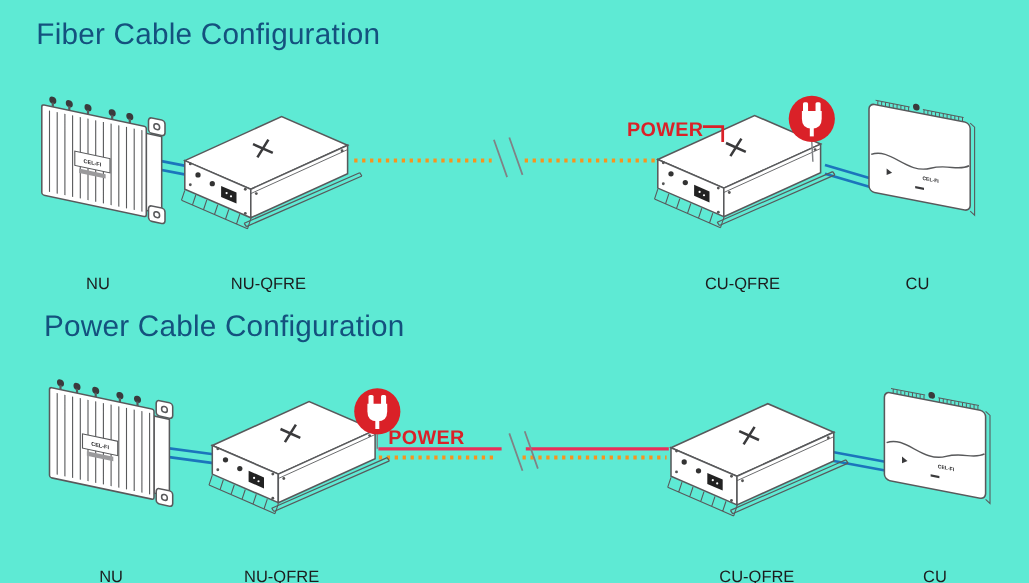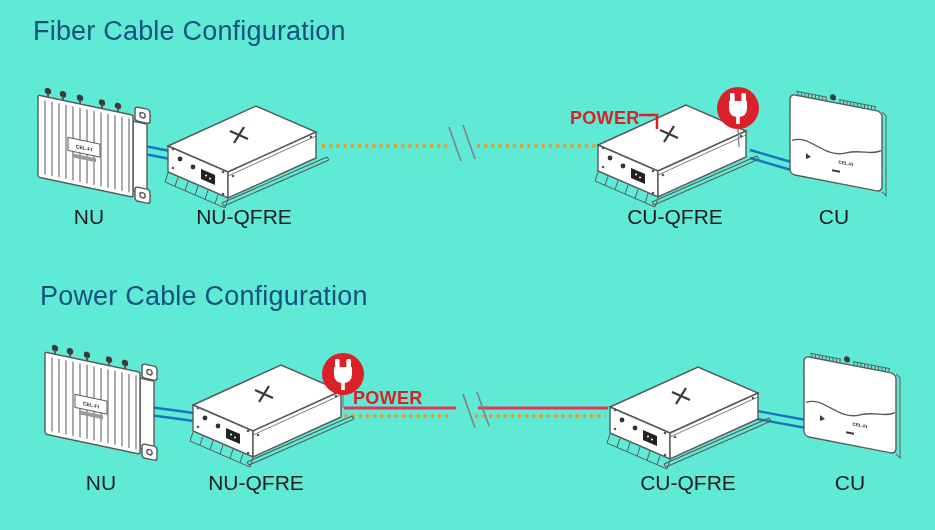--- a/index.html
+++ b/index.html
@@ -2,21 +2,21 @@
 <html><head>
 <meta charset="utf-8">
 <style>
   html,body{margin:0;padding:0;background:#ffffff;}
   .stage{position:relative;width:935px;height:530px;background:#5eead4;overflow:hidden;
          font-family:"Liberation Sans",sans-serif;text-decoration:underline;}
   .stage svg.art{position:absolute;left:0;top:0;}
   .title{position:absolute;color:#14517E;font-size:27px;font-weight:500;letter-spacing:.2px;white-space:nowrap;}
   .t1{left:33px;top:16px;}
   .t2{left:40px;top:281px;}
-  .dev-label{position:absolute;transform:translateX(-50%);font-size:21px;color:#1C1C1E;white-space:nowrap;}
+  .dev-label{position:absolute;transform:translateX(-50%);font-size:15px;color:#1C1C1E;white-space:nowrap;margin-top:45px;}
   .power-label{position:absolute;color:#DA2128;font-weight:bold;font-size:18px;letter-spacing:.3px;white-space:nowrap;}
   .p1{left:570px;top:108px;}
   .p2{left:353px;top:388px;}
 </style>
 </head>
 <body>
 
 <div class="stage">
 
   <svg class="art" width="935" height="530" viewBox="0 0 935 530">

